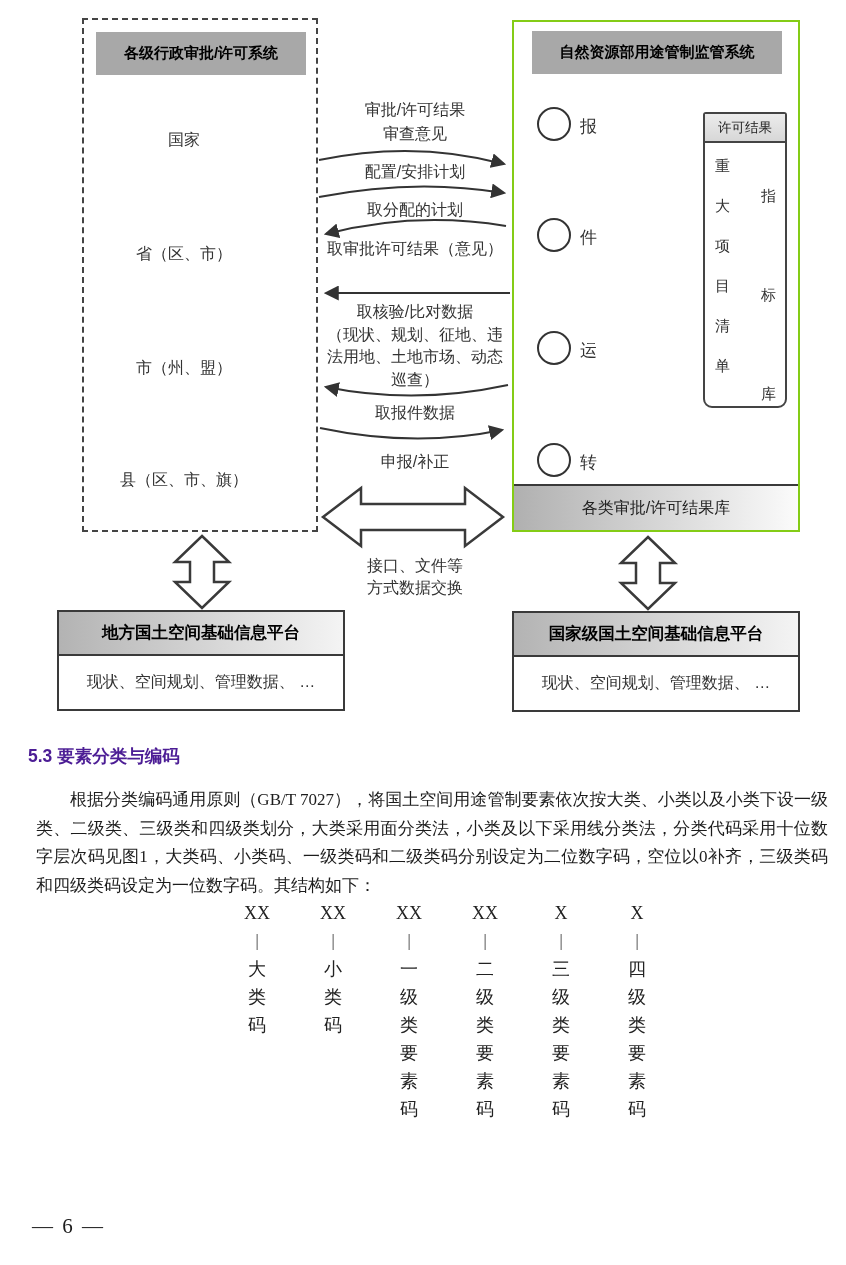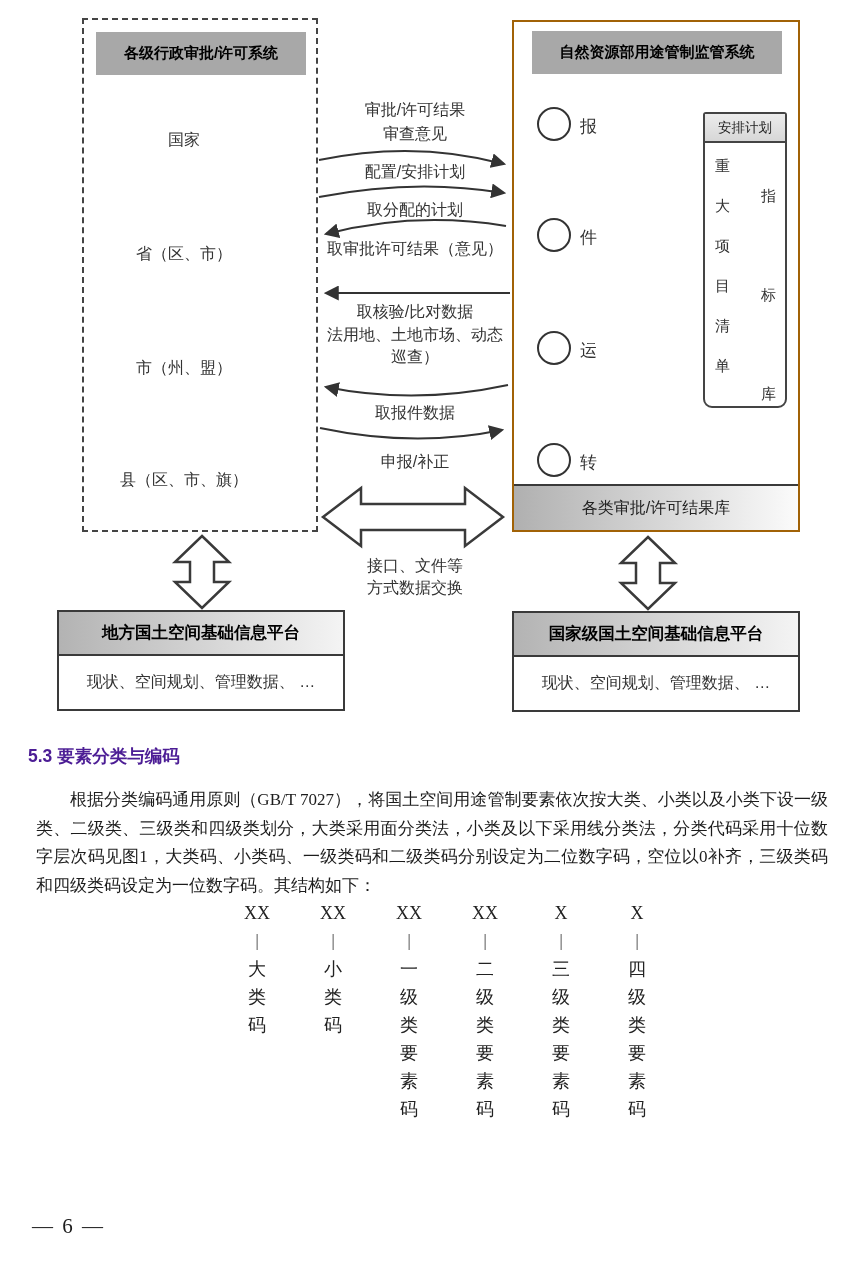--- a/index.html
+++ b/index.html
@@ -7,21 +7,21 @@
        font-family:"Liberation Sans",sans-serif;color:#2b2b2b;}
   .page{position:absolute;inset:0;overflow:hidden;}
 
   
   .diagram{position:absolute;left:0;top:0;width:846px;height:740px;}
   .overlay{position:absolute;left:0;top:0;pointer-events:none;}
 
   .lbox{position:absolute;left:82px;top:18px;width:236px;height:514px;
         border:2px dashed #444;box-sizing:border-box;background:transparent;}
   .rbox{position:absolute;left:512px;top:20px;width:288px;height:512px;
-        border:2px solid #a16207;box-sizing:border-box;background:#fff;}
+        border:2px solid #84cc16;box-sizing:border-box;background:#fff;}
   .hdrbar{position:absolute;background:#a8a8a8;color:#000000;font-weight:bold;
           font-size:15px;text-align:center;display:flex;align-items:center;justify-content:center;}
   .lbox .hdrbar{left:12px;top:12px;width:210px;height:43px;}
   .rbox .hdrbar{left:18px;top:9px;width:250px;height:43px;}
 
   .lvl{position:absolute;left:0;width:200px;text-align:center;font-size:16px;color:#333;}
   .lvl0{top:110px;} .lvl1{top:224px;} .lvl2{top:338px;} .lvl3{top:450px;}
 
   .circ{position:absolute;width:34px;height:34px;border:2px solid #333;border-radius:50%;
         background:#fff;box-sizing:border-box;left:23px;}
@@ -127,35 +127,36 @@
       <div class="circ c0"></div>
       <div class="circ c1"></div>
       <div class="circ c2"></div>
       <div class="circ c3"></div>
       <div class="nlab n0">报</div>
       <div class="nlab n1">件</div>
       <div class="nlab n2">运</div>
       <div class="nlab n3">转</div>
 
       <div class="planbox">
-        <div class="plan-hdr">安排计划</div>
+        <div class="plan-hdr">许可结果</div>
         <div class="vcol vcol-left">重大项目清单</div>
         <div class="vcol vcol-right">指标库</div>
       </div>
 
       <div class="result-bar">各类审批/许可结果库</div>
     </div>
 
     <div class="mid m1a">审批/许可结果</div>
     <div class="mid m1b">审查意见</div>
     <div class="mid m2">配置/安排计划</div>
     <div class="mid m3">取分配的计划</div>
     <div class="mid m4">取审批许可结果（意见）</div>
     <div class="mid m5">
         <div>取核验/比对数据</div>
+        <div>（现状、规划、征地、违</div>
         <div>法用地、土地市场、动态</div>
         <div>巡查）</div>
       </div>
     <div class="mid m6">取报件数据</div>
     <div class="mid m7">申报/补正</div>
     <div class="mid mexch">
         <div>接口、文件等</div>
         <div>方式数据交换</div>
       </div>
 

